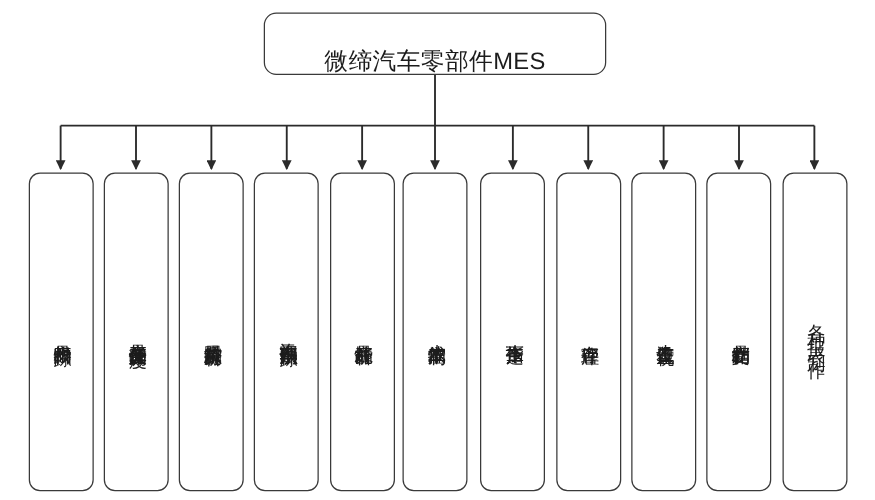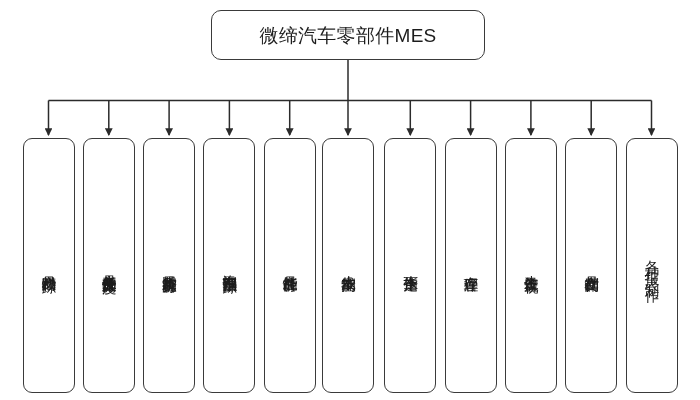--- a/index.html
+++ b/index.html
@@ -29,21 +29,21 @@
     border: 1.2px solid #3a3a3a;
     z-index: 2;
   }
   #root-node {
     left: 211px;
     top: 10px;
     width: 274px;
     height: 50px;
     border-radius: 10px;
     display: flex;
-    align-items: center;
+    align-items: flex-end;
     justify-content: center;
   }
   #root-label {
     font-size: 19px;
     color: #1c1c1c;
     letter-spacing: 0.3px;
     line-height: 1;
     white-space: nowrap;
   }
   .leaf {

